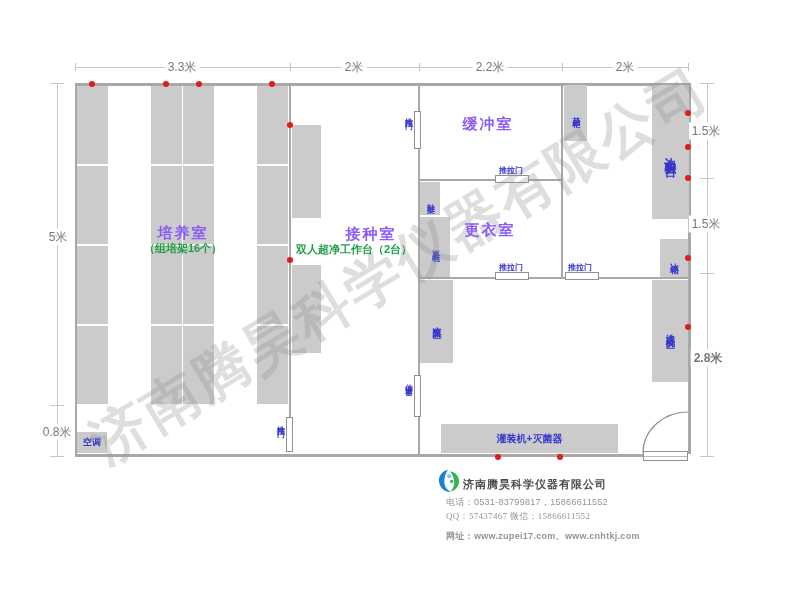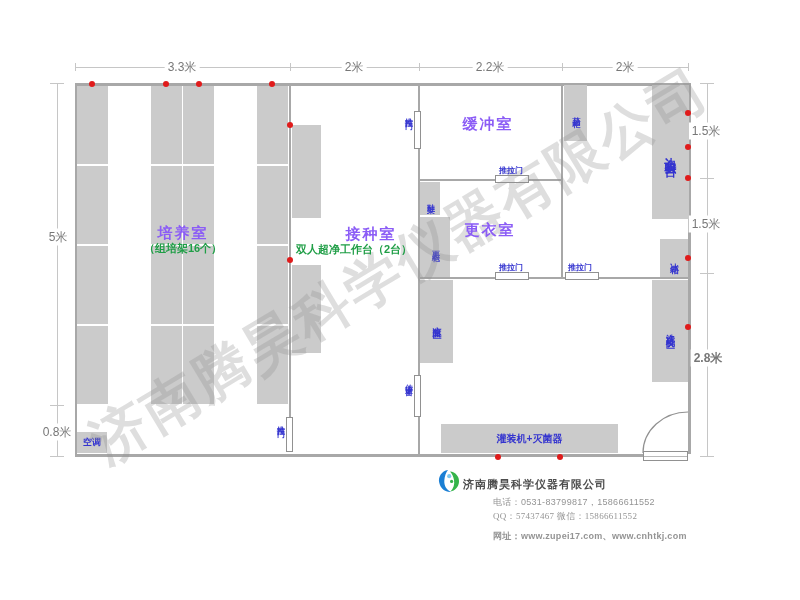--- a/index.html
+++ b/index.html
@@ -16,21 +16,21 @@
   .dot{position:absolute;width:6px;height:6px;border-radius:50%;background:#e01b1b;z-index:7;}
   .dimline{position:absolute;background:#c6c6c6;z-index:1;}
   .dimlab{position:absolute;color:#777;font-size:12px;background:#fff;padding:0 3px;white-space:nowrap;z-index:2;transform:translate(-50%,-50%);}
   .roomlab{position:absolute;color:#8b5cf6;font-weight:bold;font-size:15px;white-space:nowrap;z-index:6;transform:translate(-50%,-50%);letter-spacing:2px;}
   .sublab{position:absolute;color:#1f9e46;font-weight:bold;font-size:11px;white-space:nowrap;z-index:6;transform:translate(-50%,-50%);}
   #watermark{position:absolute;left:40px;top:228px;width:720px;text-align:center;transform:rotate(-31deg);font-size:56px;font-weight:bold;color:rgba(145,145,145,0.30);white-space:nowrap;letter-spacing:3px;z-index:5;pointer-events:none;}
   #notes{position:absolute;left:316px;top:460px;color:#e34a4a;font-size:8px;line-height:12px;z-index:8;}
   #notes .nline{white-space:nowrap;}
   #company{position:absolute;left:437px;top:468px;z-index:8;}
   #company .cname{position:absolute;left:26px;top:9px;font-size:11px;font-weight:bold;color:#4d4d4d;letter-spacing:1px;white-space:nowrap;}
-  #company .cline{position:absolute;left:9px;color:#949494;font-size:9px;white-space:nowrap;letter-spacing:0.3px;margin-left:47px;}
+  #company .cline{position:absolute;left:9px;color:#949494;font-size:9px;white-space:nowrap;letter-spacing:0.3px;}
   #arc{position:absolute;left:640px;top:406px;z-index:4;}
   .leaf{position:absolute;left:643px;top:451px;width:45px;height:10px;background:#fff;border:1px solid #919191;box-sizing:border-box;z-index:4;}
   .leaf:after{content:"";position:absolute;left:0;top:4px;width:100%;height:1px;background:#b9b9b9;}
 </style>
 </head>
 <body>
 
 <div id="plan">
 
   <div class="dimlab" style="left:182px;top:67px;">3.3米</div>

